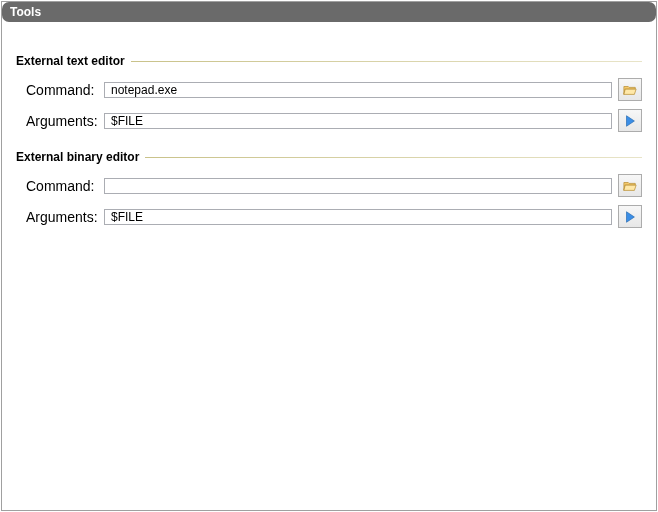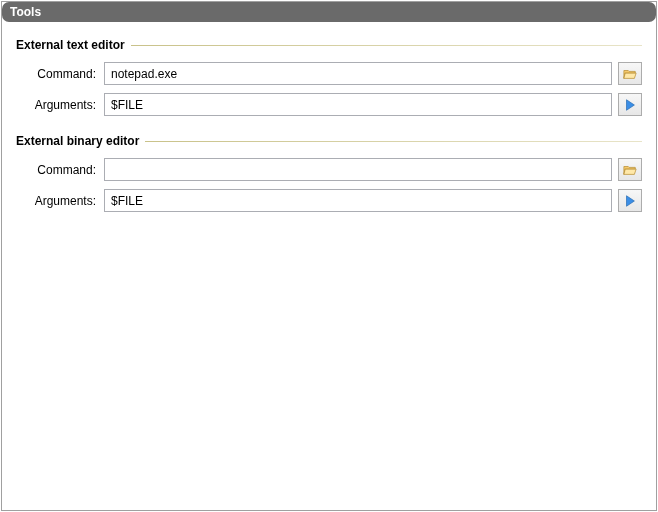--- a/index.html
+++ b/index.html
@@ -22,21 +22,21 @@
     }
     .titlebar {
       background: #6a6a6a;
       color: #fff;
       padding: 3px 8px;
       font-size: 12px;
       font-weight: bold;
       border-radius: 7px;
     }
     .content {
-      padding: 10px 14px;
+      padding: 26px 14px;
       flex: 1;
     }
     .groupbox {
       margin-top: 6px;
       margin-bottom: 18px;
     }
     .group-header {
       display: flex;
       align-items: center;
       margin-bottom: 10px;
@@ -54,28 +54,28 @@
       background: linear-gradient(to right, #c9c28a, #e8e4c8);
     }
     .row {
       display: flex;
       align-items: center;
       margin: 8px 0 8px 0;
       padding-left: 10px;
     }
     .label {
       width: 78px;
-      text-align: right;
+      text-align: left;
       padding-right: 8px;
       color: #000;
-      font-size: 12px;
+      font-size: 14px;
     }
     .input {
       flex: 1;
-      height: 23px;
+      height: 16px;
       border: 1px solid #abadb3;
       padding: 2px 6px;
       font-family: inherit;
       font-size: 12px;
       outline: none;
       background: #fff;
     }
     .icon-button {
       width: 24px;
       height: 23px;

